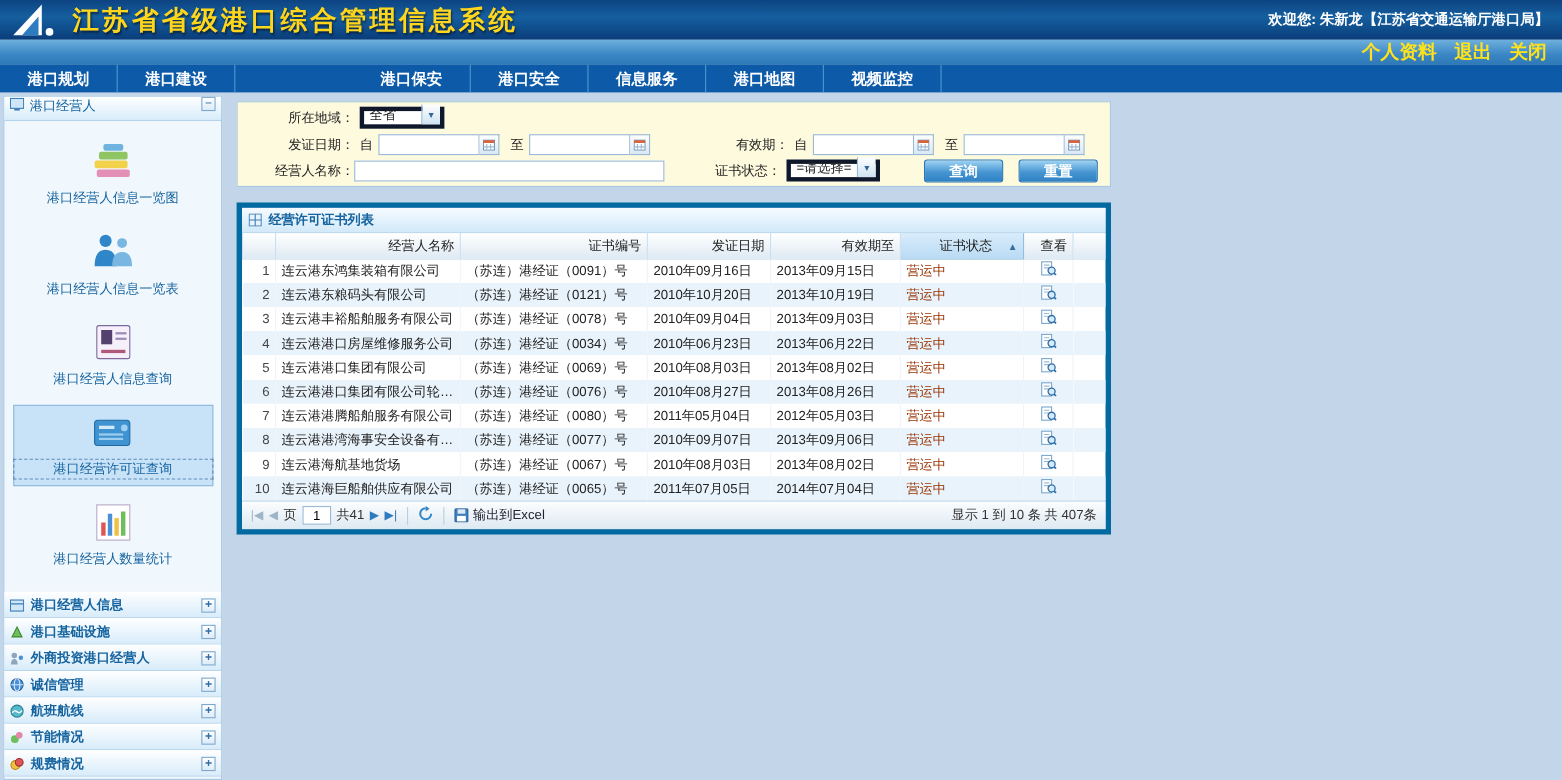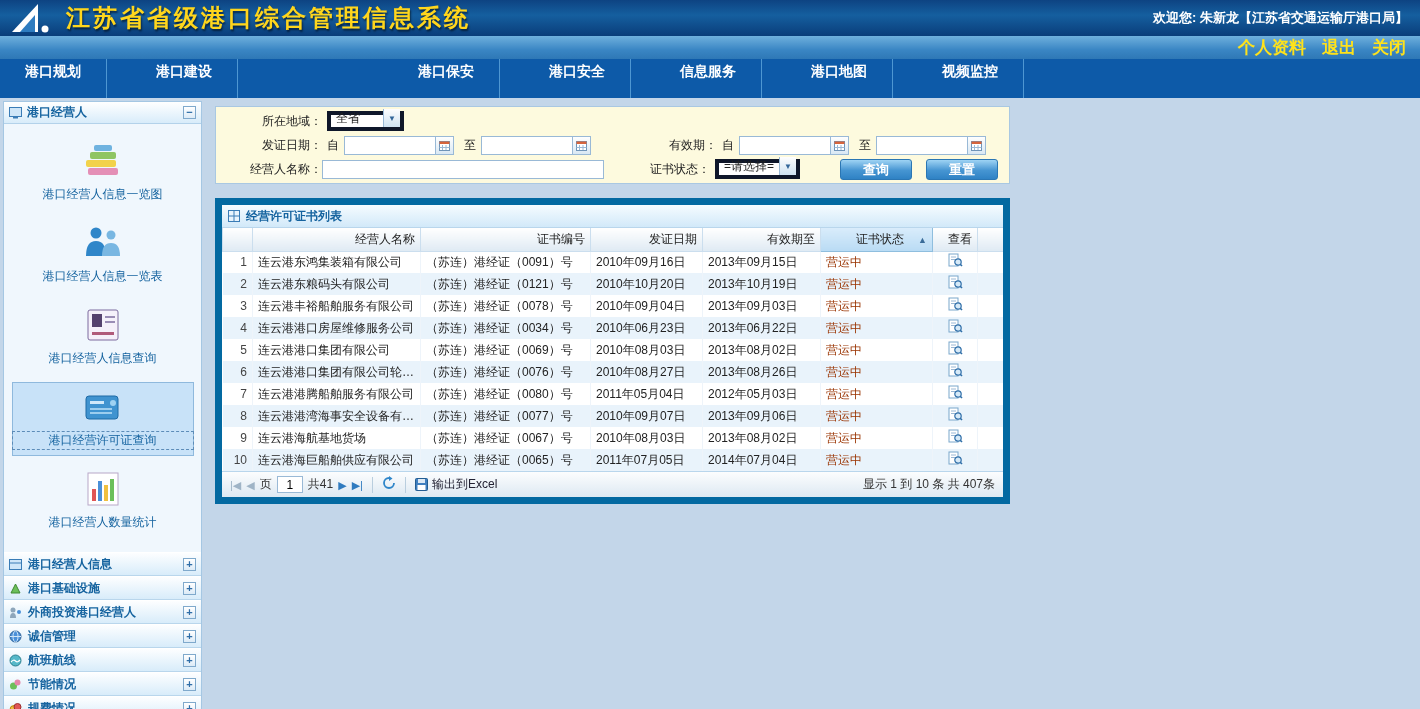--- a/index.html
+++ b/index.html
@@ -14,36 +14,36 @@
              display:flex; align-items:center; padding-left:8px; position:relative; }
   .logo { margin-right:10px; display:flex; align-items:flex-end; }
   .title { color:#ffd61c; font-size:24px; font-weight:bold; letter-spacing:3px;
            text-shadow:1px 2px 2px rgba(0,0,0,.55); }
   .welcome { position:absolute; right:12px; top:9px; color:#fff; font-size:13px; font-weight:bold; }
   .hdr-bottom { height:23px; background:linear-gradient(180deg,#6fb0dd 0%,#3a86c4 60%,#2e78b6 100%);
                 display:flex; justify-content:flex-end; align-items:center; gap:16px; padding-right:14px; }
   .hdr-link { color:#ffe21a; font-size:17px; font-weight:bold; cursor:pointer; }
 
   
-  .nav { height:39px; background:#0d5aa8; display:flex;gap:24px; }
+  .nav { height:25px; background:#0d5aa8; display:flex; }
   .nav-tab { min-width:107px; padding:0 10px; text-align:center; line-height:25px; color:#fff;
              font-size:14px; font-weight:bold; border-right:1px solid #4e97d2; cursor:pointer; }
   .nav-tab.active { background:linear-gradient(180deg,#aee0fb 0%,#5aa8de 55%,#3c8ecb 100%);margin-top:44px; }
 
   
   .content { display:flex; height:625px; padding-top:3px; }
   .sidebar { width:199px; margin-left:3px; background:#f0f7fd; border:1px solid #a5c7e3;
              display:flex; flex-direction:column; }
   .splitter { width:8px; }
   .main { flex:1; padding:5px 0 0 5px; }
 
   
   .side-hd { flex:0 0 22px; background:linear-gradient(180deg,#ffffff,#d8ecfa);
-             border-bottom:1px solid #b3d2ea; display:flex; align-items:center; gap:5px;
-             padding:0 5px; color:#15639f; font-weight:bold; }
+             border-bottom:1px solid #b3d2ea; display:flex; align-items:flex-start; gap:5px;
+             padding:0 5px; color:#15639f; font-weight:normal; }
   .mini-btn { width:13px; height:13px; border:1px solid #7fa9cc; background:linear-gradient(#fff,#dcebf7);
               color:#2f6ea8; font-size:11px; line-height:11px; text-align:center; cursor:pointer;
               margin-left:auto; flex:0 0 13px; }
   .side-items { padding:12px 0 6px; }
   .side-item { width:182px; height:74px; margin:0 auto 8px; text-align:center; color:#15639f;
                cursor:pointer; border:1px solid transparent; padding-top:5px; }
   .side-item .lbl { display:block; margin-top:3px; font-size:12px; }
   .side-item.selected { background:#c8e2f8; border:1px solid #8fb9dd; }
   .side-item.selected .lbl { outline:1px dashed #5c8cb8; }
   .side-group { flex:0 0 24px; background:linear-gradient(180deg,#fdfeff,#d8ecfa);
@@ -69,21 +69,21 @@
   .selbox .sel-text { padding:0 5px; min-width:52px; }
   .selbox .sel-arrow { width:17px; height:18px; background:linear-gradient(#fefefe,#cfe3f2);
                        border-left:1px solid #99b9d6; display:flex; align-items:center;
                        justify-content:center; font-size:8px; color:#336699; }
   .btn { width:72px; height:21px; border:1px solid #2a76b4; border-radius:3px; color:#fff;
          font-weight:bold; font-size:13px; text-align:center; line-height:19px; cursor:pointer;
          background:linear-gradient(180deg,#9ed3f4 0%,#4695d2 55%,#2f82c4 100%); }
   .btn.b1 { margin-left:40px; } .btn.b2 { margin-left:14px; }
 
   
-  .grid { width:795px; margin-top:14px; border:7px solid #0369a1; background:#fff; }
+  .grid { width:795px; margin-top:14px; border:5px solid #0369a1; background:#fff; }
   .grid-hd { height:23px; background:linear-gradient(180deg,#f5fbff,#d2e9f9);
              border-bottom:1px solid #b9d6ec; display:flex; align-items:center; gap:6px;
              padding:0 6px; color:#15639f; font-weight:bold; }
   table { border-collapse:collapse; width:100%; table-layout:fixed; }
   th { height:23px; background:linear-gradient(180deg,#ffffff,#dfeaf3); border:1px solid #cbdeee;
        border-top:none; font-weight:normal; color:#222; text-align:right; padding:0 5px;
        font-size:12px; cursor:pointer; overflow:hidden; white-space:nowrap; }
   th.sorted { background:linear-gradient(180deg,#d9ecfb,#b9dbf4); border-color:#8fbede; }
   th .sort-arrow { font-size:9px; color:#3a6c99; margin-left:14px; }
   td { height:22px; padding:0 5px; font-size:12px; color:#222; overflow:hidden; white-space:nowrap;

